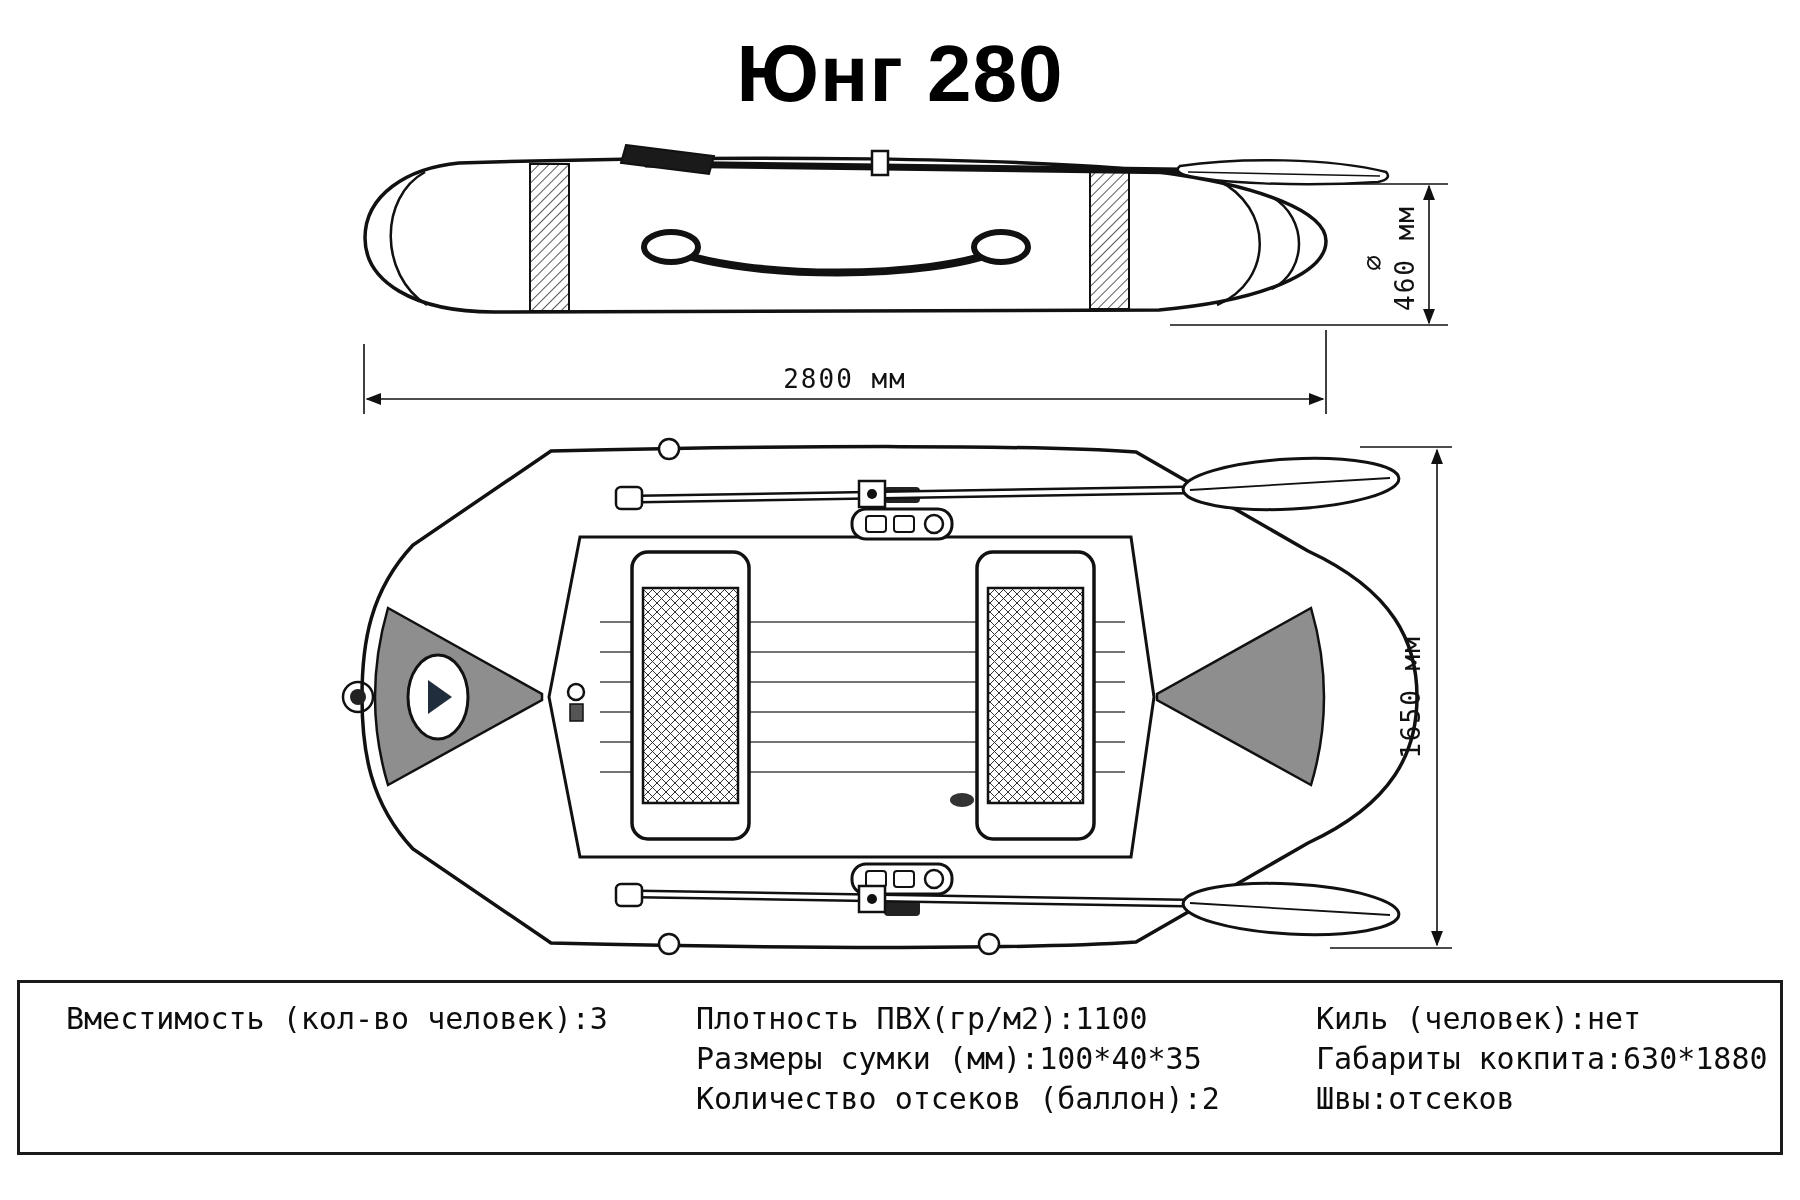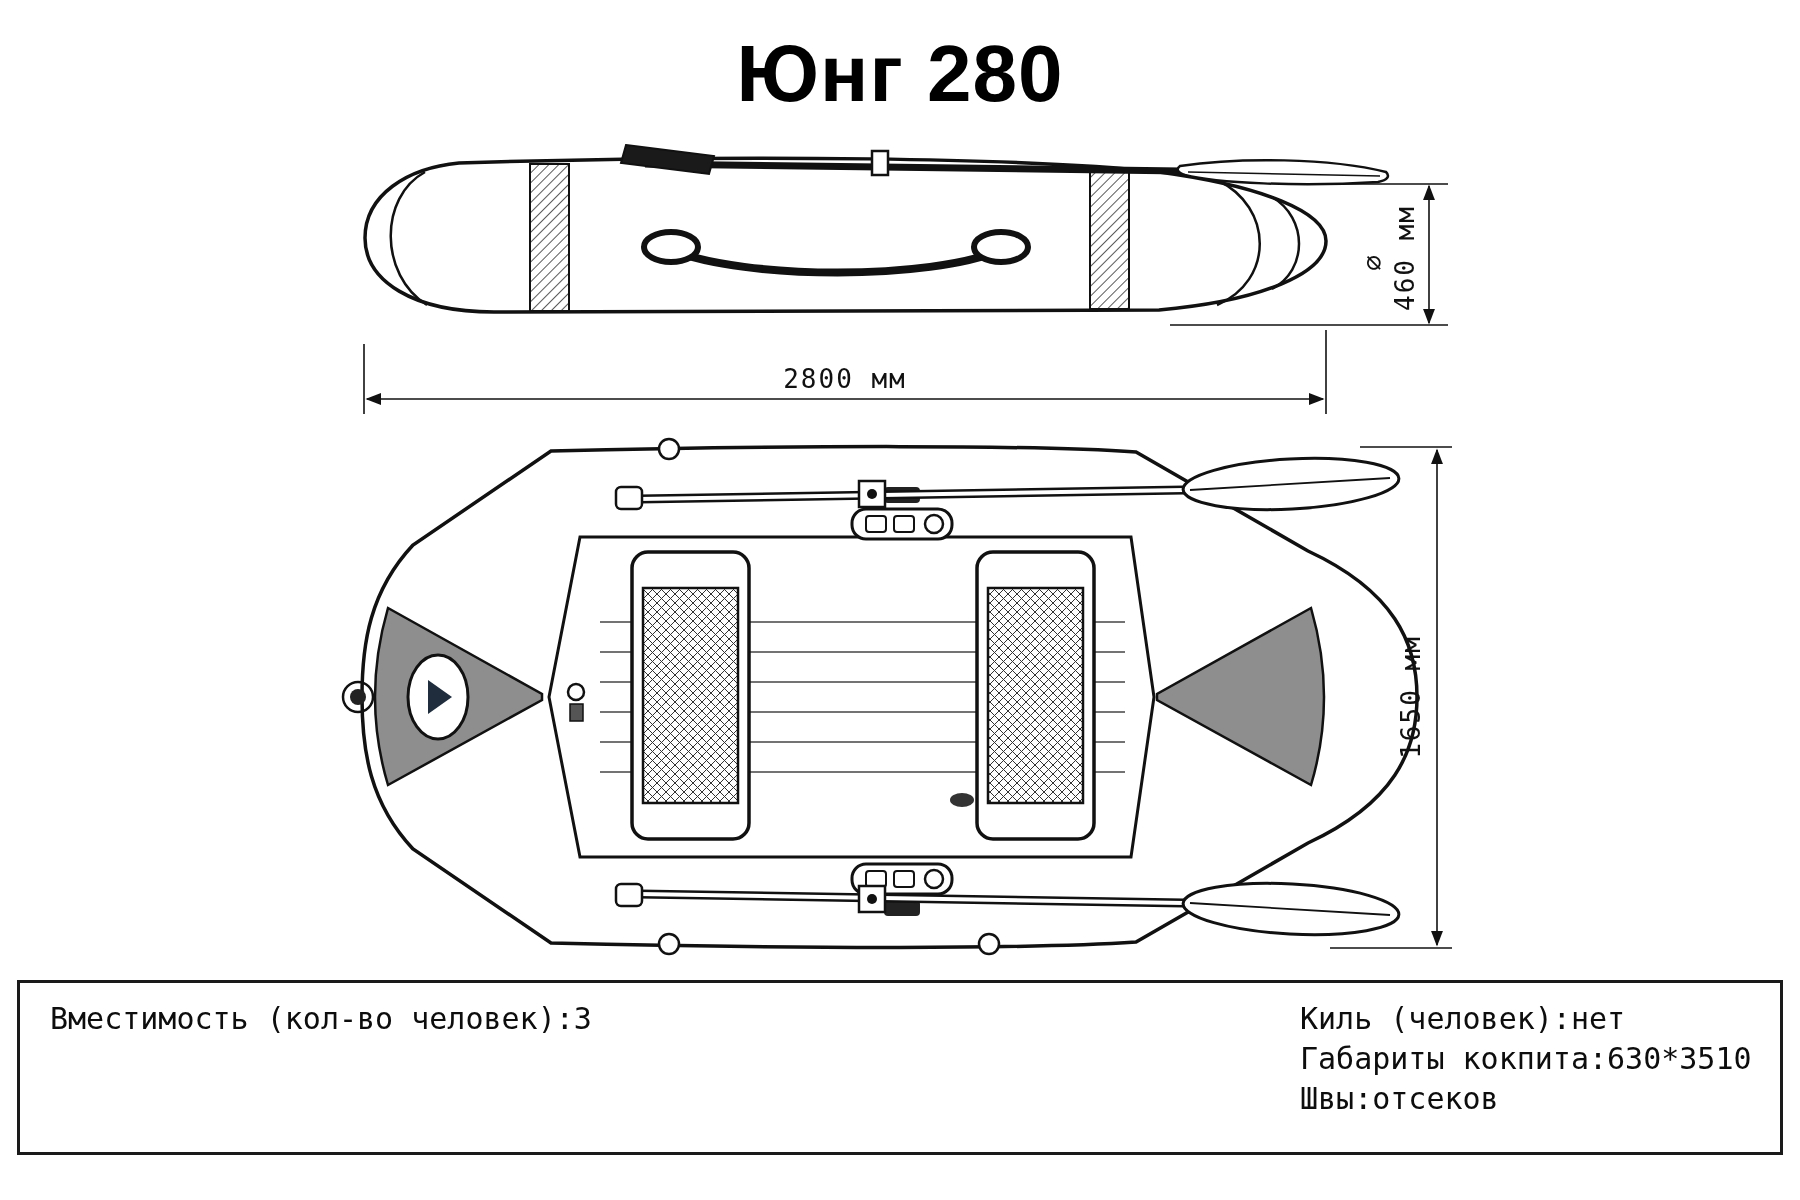--- a/index.html
+++ b/index.html
@@ -5,21 +5,21 @@
   html,body{margin:0;padding:0;background:#fff;}
   .page{position:relative;width:1800px;height:1200px;background:#fff;overflow:hidden;
         font-family:"DejaVu Sans Mono","Liberation Mono",monospace;color:#111;}
   .title{position:absolute;top:28px;left:0;width:100%;text-align:center;
          font-family:"Liberation Sans","DejaVu Sans",sans-serif;
          font-weight:bold;font-size:80px;letter-spacing:1px;color:#000;}
   svg{position:absolute;left:0;top:0;}
   .dim-text{font-family:"DejaVu Sans Mono","DejaVu Sans",monospace;font-size:26px;fill:#111;letter-spacing:2px;}
   .spec-table{position:absolute;left:17px;top:980px;width:1766px;height:175px;
               border:3px solid #1a1a1a;background:#fff;box-sizing:border-box;}
-  .spec-col{position:absolute;top:16px;font-size:30px;line-height:40px;white-space:nowrap;color:#0d0d0d;}
+  .spec-col{position:absolute;top:16px;font-size:30px;line-height:40px;white-space:nowrap;color:#0d0d0d;margin-left:16px;}
   .spec-col-1{left:30px;}
   .spec-col-2{left:660px;}
   .spec-col-3{left:1280px;}
 </style>
 </head>
 <body>
 
 <div class="page">
 
   <div class="title">Юнг 280</div>
@@ -179,20 +179,25 @@
       <line x1="1330" y1="948" x2="1452" y2="948"></line>
       <line x1="1437" y1="450" x2="1437" y2="945" marker-start="url(#arrow)" marker-end="url(#arrow)"></line>
       <text class="dim-text" transform="translate(1420,697) rotate(-90)" text-anchor="middle" stroke="none" fill="#111">1650 мм</text>
     </g>
   </svg>
 
   <div class="spec-table">
     <div class="spec-col spec-col-1">
       <div>Вместимость (кол-во человек):3</div>
     </div>
+    <div class="spec-col spec-col-2">
+      <div>Плотность ПВХ(гр/м2):1100</div>
+      <div>Размеры сумки (мм):100*40*35</div>
+      <div>Количество отсеков (баллон):2</div>
+    </div>
     <div class="spec-col spec-col-3">
       <div>Киль (человек):нет</div>
-      <div>Габариты кокпита:630*3510</div>
+      <div>Габариты кокпита:630*1880</div>
       <div>Швы:отсеков</div>
     </div>
   </div>
 
 </div>
 
 </body></html>

